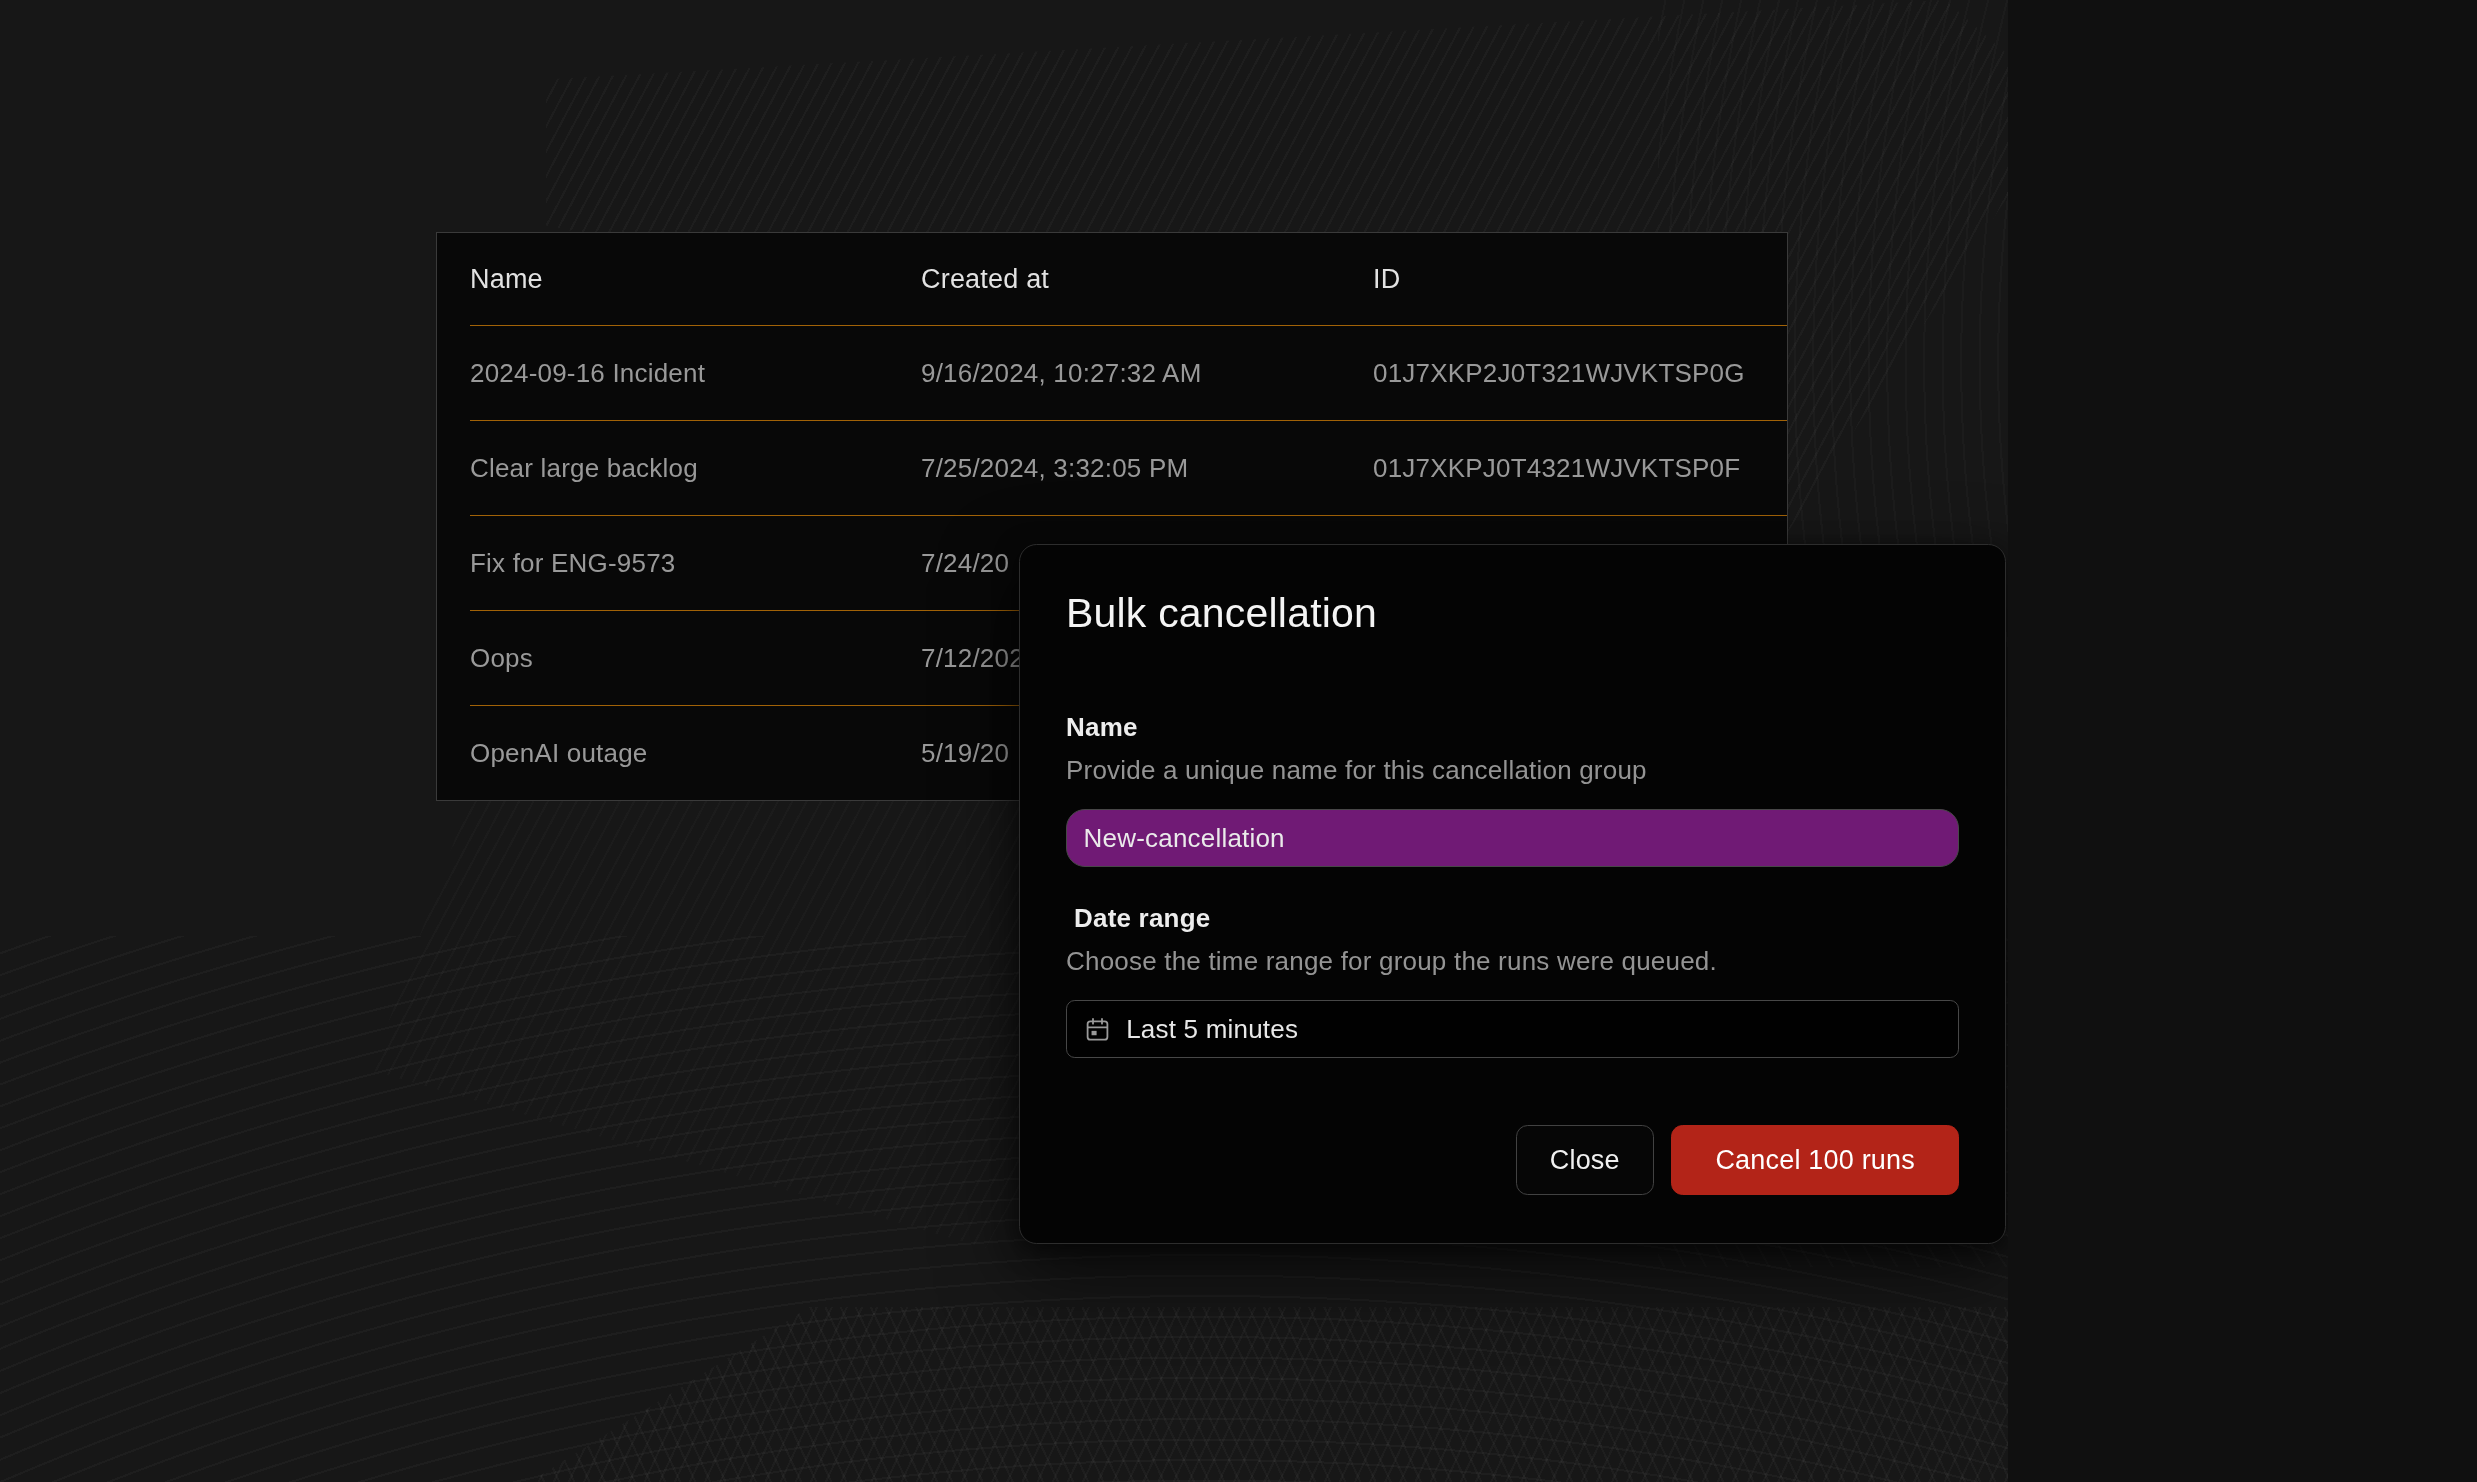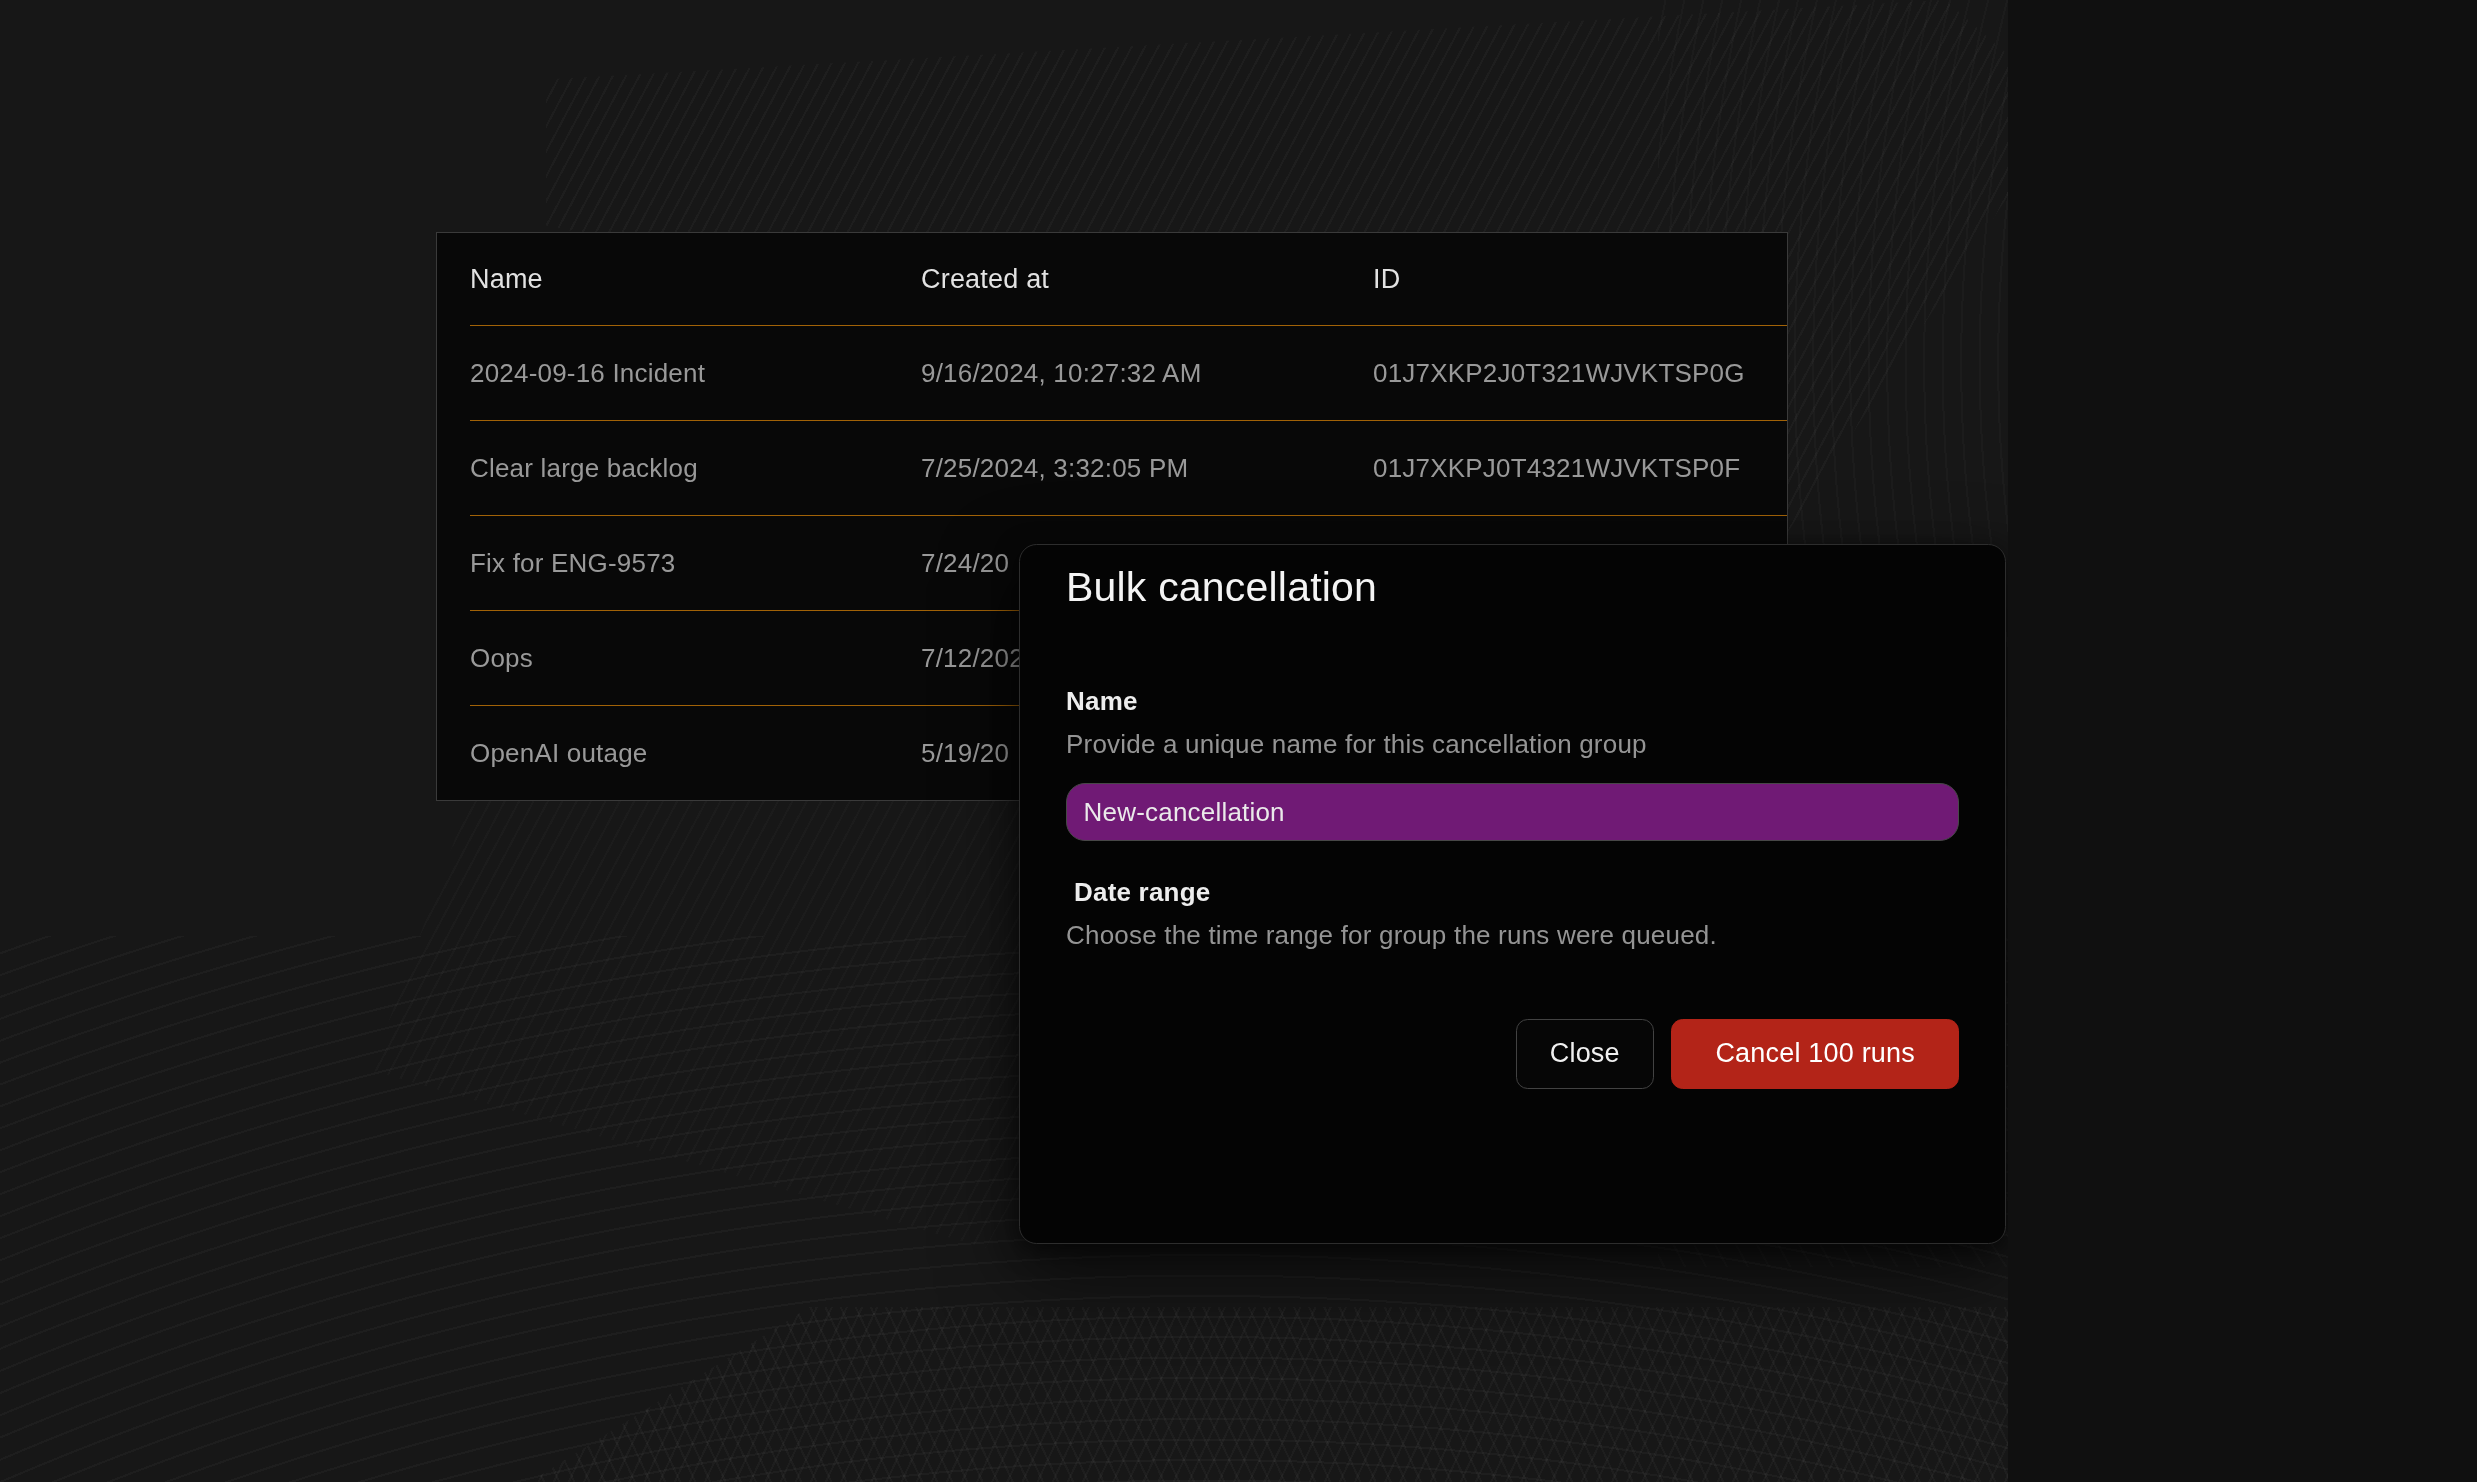--- a/index.html
+++ b/index.html
@@ -63,21 +63,21 @@
     position:absolute;z-index:3;
     left:1019px;top:544px;width:987px;height:700px;
     box-sizing:border-box;
     background:#040404;
     border:1px solid #2d2d2d;
     border-radius:17.6px;
     padding:0 46px;
     box-shadow:0 29px 78px rgba(0,0,0,.6),0 5.9px 23.4px rgba(0,0,0,.5);
   }
   .modal h1{
-    margin:17px 0 0;
+    margin:43px 0 0;
     font-size:41px;line-height:51px;font-weight:500;
     color:#f4f4f4;letter-spacing:0.2px;
   }
   .field-label{
     margin-top:72px;
     font-size:26px;line-height:33px;font-weight:700;
     color:#ededed;letter-spacing:0.2px;
   }
   .field-label.second{margin-top:35px;margin-left:8px;}
   .field-desc{
@@ -165,20 +165,32 @@
 
   <div class="modal">
     <h1>Bulk cancellation</h1>
 
     <div class="field-label">Name</div>
     <div class="field-desc">Provide a unique name for this cancellation group</div>
     <input class="text-input" type="text" value="New-cancellation" style="">
 
     <div class="field-label second">Date range</div>
     <div class="field-desc">Choose the time range for group the runs were queued.</div>
+    <button class="date-trigger">
+      <span class="cal">
+        <svg viewBox="0 0 24 24" fill="none" stroke="#9a9a9a" stroke-width="1.6" stroke-linecap="round">
+          <rect x="3.2" y="4.8" width="17.6" height="16.2" rx="2.4"></rect>
+          <line x1="8" y1="2.6" x2="8" y2="6.8"></line>
+          <line x1="16" y1="2.6" x2="16" y2="6.8"></line>
+          <line x1="3.4" y1="10.1" x2="20.6" y2="10.1"></line>
+          <rect x="6.7" y="13.2" width="4.5" height="3.9" fill="#9a9a9a" stroke="none"></rect>
+        </svg>
+      </span>
+      <span>Last 5 minutes</span>
+    </button>
 
     <div class="actions">
       <button class="btn btn-close">Close</button>
       <button class="btn btn-danger">Cancel 100 runs</button>
     </div>
   </div>
 
 </div>
 
 

